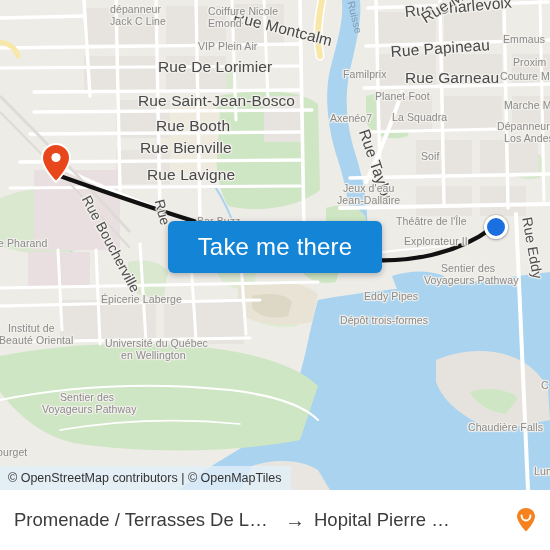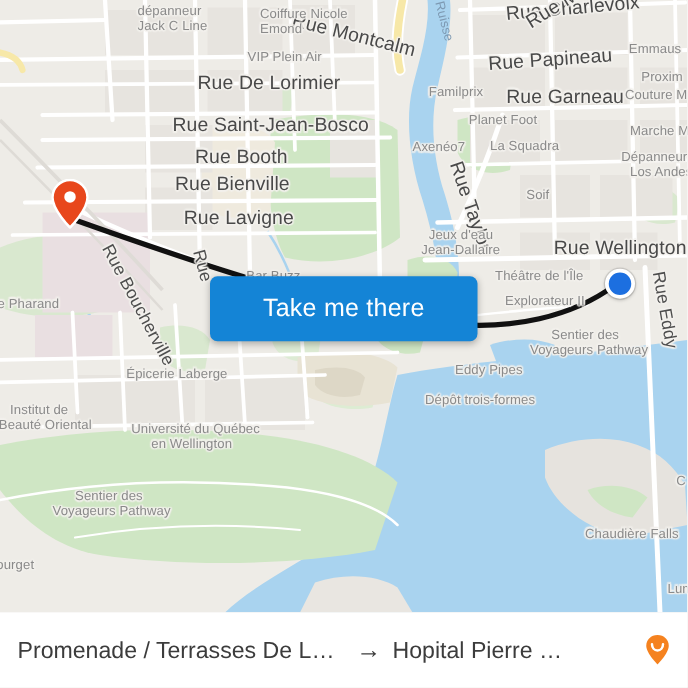--- a/index.html
+++ b/index.html
@@ -51,21 +51,21 @@
     position:absolute;width:24px;height:24px;border-radius:50%;
     background:#1c6fe0;border:3px solid #ffffff;
     box-shadow:0 0 0 1px rgba(0,0,0,.10), 0 1px 3px rgba(0,0,0,.25);
     box-sizing:border-box;
   }
 
   
   .cta{
     position:absolute;left:168px;top:221px;width:214px;height:52px;
     background:#1484d6;border:none;border-radius:6px;
-    color:#ffffff;font-size:20px;font-family:"Liberation Sans",sans-serif;
+    color:#ffffff;font-size:24px;font-family:"Liberation Sans",sans-serif;
     letter-spacing:.2px;cursor:pointer;
     box-shadow:0 2px 6px rgba(0,0,0,.28);
     display:flex;align-items:center;justify-content:center;
   }
 
   
   .attrib{
     position:absolute;left:0;bottom:0;height:24px;
     display:flex;align-items:center;
     padding:0 10px 0 8px;
@@ -245,21 +245,20 @@
         <div class="lbl street-lg" style="left: 156px; top: 117px;">Rue Booth</div>
         <div class="lbl street-lg" style="left: 140px; top: 139px;">Rue Bienville</div>
         <div class="lbl street-lg" style="left: 147px; top: 166px;">Rue Lavigne</div>
         <div class="lbl street rot-boucherville" style="left: 92px; top: 193px;">Rue Boucherville</div>
         <div class="lbl street rot-rue-sm" style="left: 166px; top: 198px;">Rue</div>
         <div class="lbl street-lg rot-charlevoix" style="left: 404px; top: 3px;">Rue Charlevoix</div>
         <div class="lbl street-lg" style="left: 405px; top: 25px; margin-top: 44px;">Rue Garneau</div>
         <div class="lbl street-lg rot-papineau" style="left: 390px; top: 43px;">Rue Papineau</div>
         <div class="lbl street-lg rot-mo" style="left: 418px; top: 12px;">Rue Mo</div>
         <div class="lbl street-lg rot-taylor" style="left: 372px; top: 127px;">Rue Taylor</div>
-        <div class="lbl street-lg" style="left: 443px; top: 190px;">Rue Wellington</div>
         <div class="lbl street rot-eddy" style="left: 534px; top: 216px;">Rue Eddy</div>
         <div class="lbl water rot-ruisseau" style="left: 356px; top: 0px;">Ruisse</div>
         <div class="lbl poi" style="left: 110px; top: 4px;">dépanneur</div>
         <div class="lbl poi" style="left: 110px; top: 16px;">Jack C Line</div>
         <div class="lbl poi" style="left: 208px; top: 6px;">Coiffure Nicole</div>
         <div class="lbl poi" style="left: 208px; top: 18px;">Emond</div>
         <div class="lbl poi" style="left: 198px; top: 41px;">VIP Plein Air</div>
         <div class="lbl poi" style="left: 197px; top: 216px;">Bar Buzz</div>
         <div class="lbl poi" style="left: -2px; top: 238px;">e Pharand</div>
         <div class="lbl poi" style="left: 8px; top: 323px;">Institut de</div>
@@ -300,20 +299,23 @@
         <circle cx="15" cy="14.5" r="4.6" fill="#ffffff"></circle>
       </svg>
     </div>
 
     <div class="dot-dest" style="left:484px;top:215px;"></div>
 
     <button class="cta">
       <span>Take me there</span>
     </button>
 
+    <div class="attrib">
+      <span>© OpenStreetMap contributors | © OpenMapTiles</span>
+    </div>
   </div>
 
   <div class="footer">
     <div class="route">
       <span class="stop from">Promenade / Terrasses De La Ch…</span>
       <span class="arrow">→</span>
       <span class="stop to">Hopital Pierre …</span>
     </div>
     <div class="brand">
       <svg width="20" height="26" viewBox="0 0 20 26">

